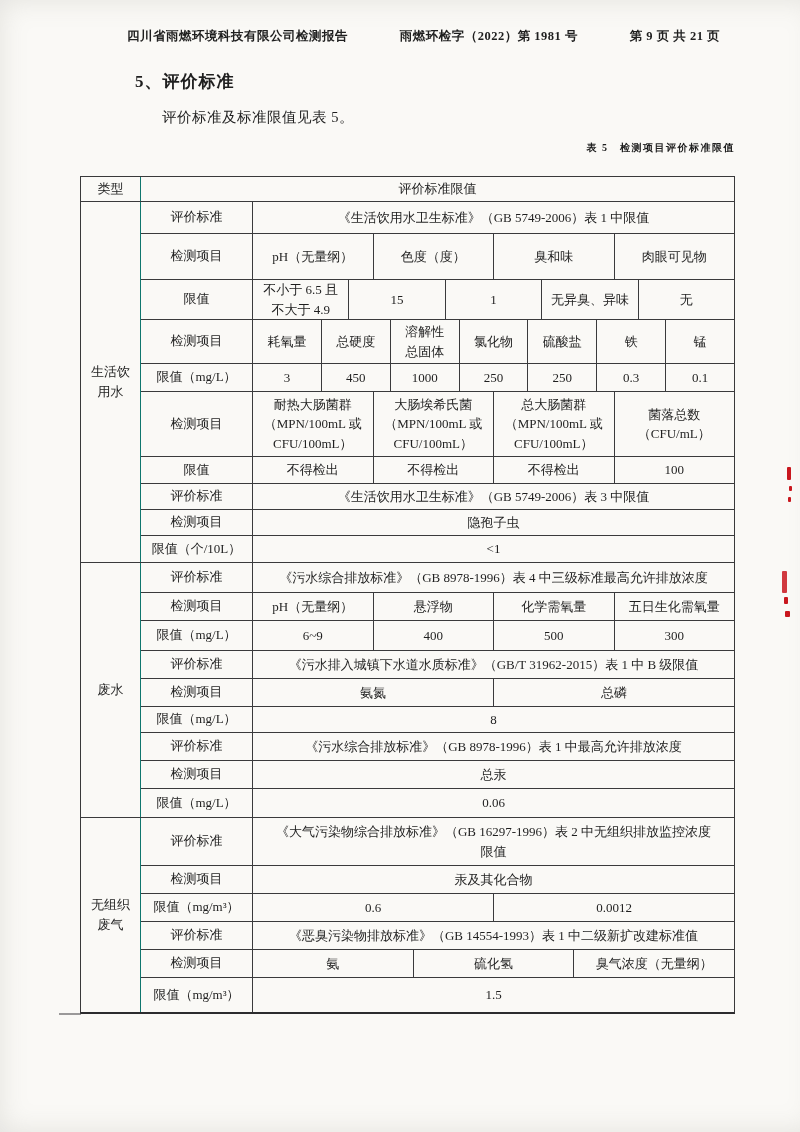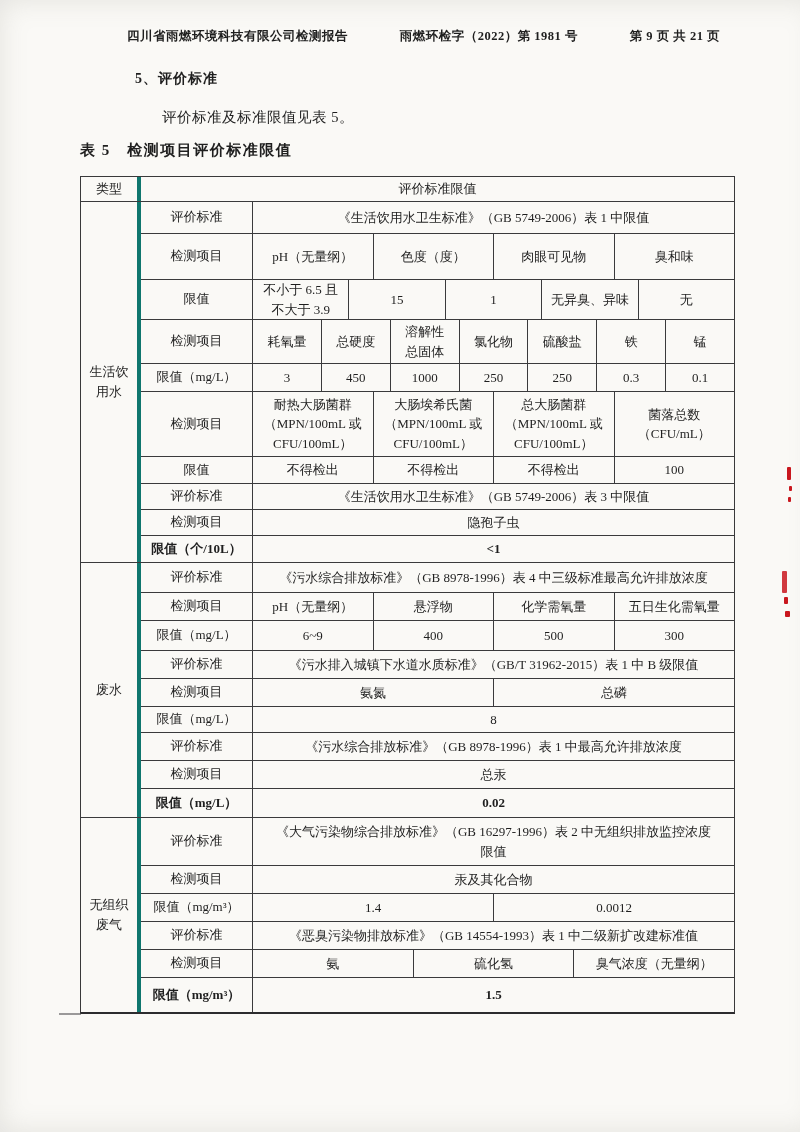--- a/index.html
+++ b/index.html
@@ -21,57 +21,57 @@
   .doc-header{
     position:absolute;top:28px;left:80px;width:640px;
     display:flex;justify-content:space-between;align-items:baseline;
     padding-left:47px;box-sizing:border-box;
     font-size:12.5px;font-weight:bold;letter-spacing:0.5px;
     white-space:nowrap;
   }
   
   .sec-heading{
     position:absolute;top:70px;left:135px;margin:0;
-    font-size:14px;font-weight:bold;letter-spacing:1px;
+    font-size:17px;font-weight:bold;letter-spacing:1px;
   }
   .intro{
     position:absolute;top:108px;left:162px;margin:0;
     font-size:14.5px;letter-spacing:0.5px;
   }
   .caption{
     position:absolute;top:141px;left:80px;width:655px;
-    text-align:left;font-size:15px;font-weight:bold;letter-spacing:1.5px;
+    text-align:right;font-size:10px;font-weight:bold;letter-spacing:1.5px;
   }
   
   .tbl{
     position:absolute;top:176px;left:80px;width:655px;
     border:1.6px solid #39393a;
     border-bottom:2.6px solid #2c2c2e;
     box-sizing:border-box;
     background:transparent;
     font-size:13px;
   }
   .tbl:after{ 
     content:"";position:absolute;left:-22px;bottom:-2.6px;width:22px;height:2px;
     background:#4a4a4c;opacity:.55;
   }
   .thead-row{display:flex;border-bottom:1px solid #3a3a3c;}
   .type-col{
-    width:60px;flex:none;border-right:4px solid #0f766e;
+    width:60px;flex:none;border-right:1px solid #0f766e;
     display:flex;align-items:center;justify-content:center;
     text-align:center;white-space:pre-line;line-height:1.55;
     box-sizing:border-box;
   }
   .hcell{display:flex;align-items:center;justify-content:center;box-sizing:border-box;}
   .flex1{flex:1;}
   .group{display:flex;border-bottom:1px solid #3a3a3c;}
   .group:last-child{border-bottom:none;}
   .grows{flex:1;display:flex;flex-direction:column;min-width:0;}
   .trow{display:flex;border-bottom:1px solid #3a3a3c;box-sizing:border-box;}
-  .trow:last-child{border-bottom:none;font-weight:bold;}
+  .trow:last-child{border-bottom:none;}
   .lbl{
     width:112px;flex:none;border-right:1px solid #3a3a3c;
     display:flex;align-items:center;justify-content:center;
     text-align:center;white-space:pre-line;line-height:1.45;
     box-sizing:border-box;padding:1px 2px;
   }
   .cell{
     flex:1;border-right:1px solid #3a3a3c;
     display:flex;align-items:center;justify-content:center;
     text-align:center;white-space:pre-line;line-height:1.48;
@@ -114,27 +114,27 @@
 用水</div>
       <div class="grows">
         <div class="trow" style="height:32px">
           <div class="lbl">评价标准</div>
           <div class="cell">《生活饮用水卫生标准》（GB 5749-2006）表 1 中限值</div>
         </div>
         <div class="trow" style="height:46px">
           <div class="lbl">检测项目</div>
           <div class="cell">pH（无量纲）</div>
           <div class="cell">色度（度）</div>
+          <div class="cell">臭和味</div>
           <div class="cell">肉眼可见物</div>
-          <div class="cell">臭和味</div>
         </div>
         <div class="trow" style="height:40px">
           <div class="lbl">限值</div>
           <div class="cell">不小于 6.5 且
-不大于 3.9</div>
+不大于 4.9</div>
           <div class="cell">15</div>
           <div class="cell">1</div>
           <div class="cell">无异臭、异味</div>
           <div class="cell">无</div>
         </div>
         <div class="trow" style="height:44px">
           <div class="lbl">检测项目</div>
           <div class="cell">耗氧量</div>
           <div class="cell">总硬度</div>
           <div class="cell">溶解性
@@ -227,41 +227,41 @@
         <div class="trow" style="height:28px">
           <div class="lbl">评价标准</div>
           <div class="cell">《污水综合排放标准》（GB 8978-1996）表 1 中最高允许排放浓度</div>
         </div>
         <div class="trow" style="height:28px">
           <div class="lbl">检测项目</div>
           <div class="cell">总汞</div>
         </div>
         <div class="trow" style="height:28px">
           <div class="lbl">限值（mg/L）</div>
-          <div class="cell">0.02</div>
+          <div class="cell">0.06</div>
         </div>
       </div>
     </div>
 
     <div class="group">
       <div class="type-col">无组织
 废气</div>
       <div class="grows">
         <div class="trow" style="height:48px">
           <div class="lbl">评价标准</div>
           <div class="cell">《大气污染物综合排放标准》（GB 16297-1996）表 2 中无组织排放监控浓度
 限值</div>
         </div>
         <div class="trow" style="height:28px">
           <div class="lbl">检测项目</div>
           <div class="cell">汞及其化合物</div>
         </div>
         <div class="trow" style="height:28px">
           <div class="lbl">限值（mg/m³）</div>
-          <div class="cell">1.4</div>
+          <div class="cell">0.6</div>
           <div class="cell">0.0012</div>
         </div>
         <div class="trow" style="height:28px">
           <div class="lbl">评价标准</div>
           <div class="cell">《恶臭污染物排放标准》（GB 14554-1993）表 1 中二级新扩改建标准值</div>
         </div>
         <div class="trow" style="height:28px">
           <div class="lbl">检测项目</div>
           <div class="cell">氨</div>
           <div class="cell">硫化氢</div>

